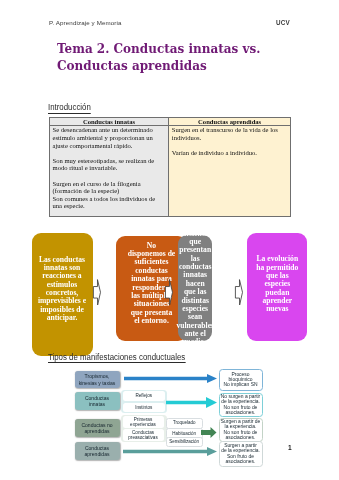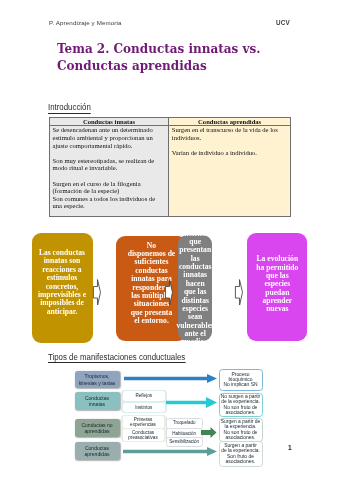--- a/index.html
+++ b/index.html
@@ -23,21 +23,21 @@
   .cmp{position:absolute;top:117px;left:49px;width:242px;height:100px;font-family:"Liberation Serif",serif;}
   .cmp .cell{position:absolute;box-sizing:border-box;border:0.7px solid #6f6f6f;font-size:6.6px;line-height:7.6px;color:#111;padding:0.2px 2px 0 2.5px;white-space:nowrap;overflow:hidden;}
   .cmp .cell.hd{text-align:center;font-weight:bold;padding:0.4px 1px 0 1px;}
   #cmp-h1{left:0;top:0;width:120px;height:9px;background:#E9E9E9;}
   #cmp-h2{left:119.3px;top:0;width:122.7px;height:9px;background:#FEF2D1;}
   #cmp-b1{left:0;top:8.3px;width:120px;height:91.3px;background:#E9E9E9;}
   #cmp-b2{left:119.3px;top:8.3px;width:122.7px;height:91.3px;background:#FEF2D1;}
 
   
   .fbox{position:absolute;border-radius:9px;color:#ffffff;font-family:"Liberation Serif",serif;font-weight:bold;text-align:center;font-size:7.6px;line-height:8.35px;display:flex;align-items:center;justify-content:center;}
-  #fbox-1{left:31.5px;top:233px;width:61px;height:110px;background:#C29300;padding-bottom:11px;box-sizing:border-box;}
+  #fbox-1{left:31.5px;top:233px;width:61px;height:123px;background:#C29300;padding-bottom:11px;box-sizing:border-box;}
   #fbox-2{left:116px;top:235.5px;width:71px;height:105px;background:#C85A13;padding-bottom:9px;box-sizing:border-box;}
   #fbox-3{left:178.2px;top:235px;width:34px;height:106px;background:#808080;padding-bottom:8px;box-sizing:border-box;}
   #fbox-4{left:247.2px;top:233px;width:60.3px;height:108px;background:#d946ef;padding-bottom:5px;box-sizing:border-box;}
   .chev{position:absolute;width:7.9px;height:26.6px;overflow:visible;}
 
   
   .cat-box{position:absolute;border-radius:3.2px;font-size:5.05px;line-height:6.1px;color:#16252e;text-align:center;display:flex;align-items:center;justify-content:center;box-shadow:0.8px 0.9px 1.2px rgba(0,0,0,.3);white-space:nowrap;}
   #cat-1{left:74.5px;top:371px;width:45px;height:17px;background:#8FA5BF;}
   #cat-2{left:74.5px;top:392px;width:45px;height:18px;background:#8BC0C0;}
   #cat-3{left:74.5px;top:419px;width:45px;height:18px;background:#8FA593;}

